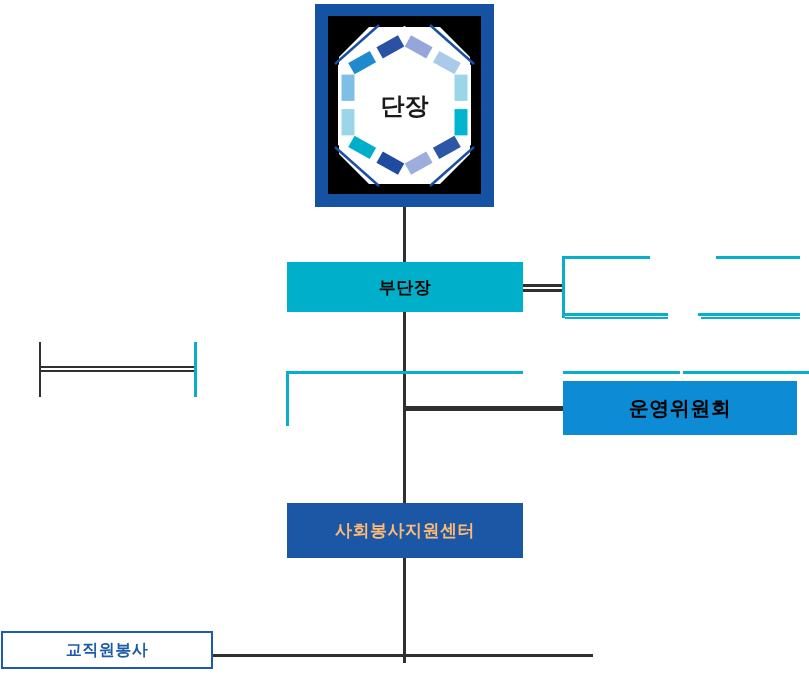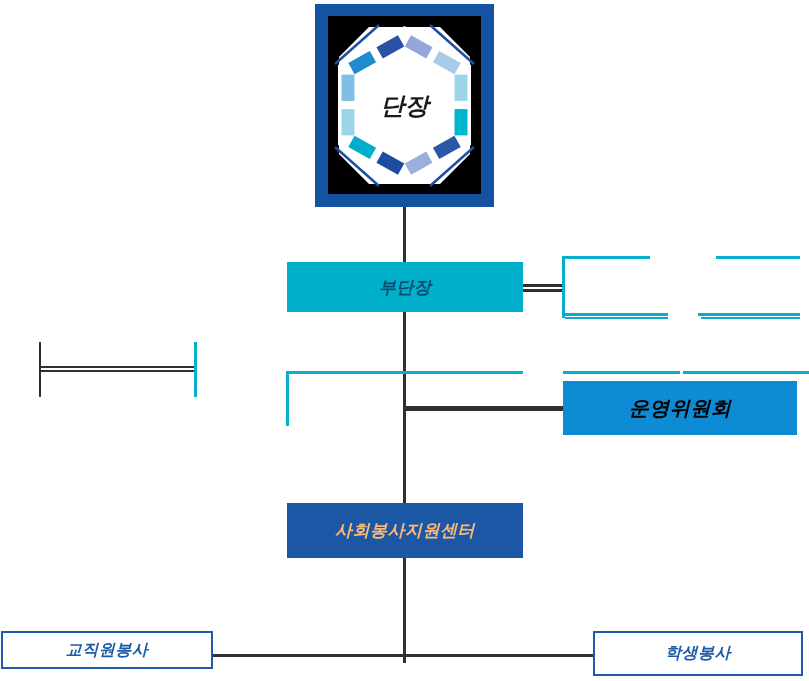--- a/index.html
+++ b/index.html
@@ -3,37 +3,36 @@
 <meta charset="utf-8">
 <style>
   html, body { margin: 0; padding: 0; background: #ffffff; }
   .canvas {
     position: relative;
     width: 809px;
     height: 681px;
     background: #ffffff;
     font-family: "Liberation Sans", "DejaVu Sans", sans-serif;
     overflow: hidden;
-    font-style: italic;
   }
   .line { position: absolute; }
   .dark { background: #303030; }
   .cyan { background: #0aaecd; }
 
   .node {
     position: absolute;
     display: flex;
     align-items: center;
     justify-content: center;
     box-sizing: border-box;
     font-weight: bold;
     letter-spacing: 0.5px;
     z-index: 5;
   }
-  .node-vice      { background: #00b0cb; color: #0c4a6e; font-size: 17px; }
+  .node-vice      { background: #00b0cb; color: #000000; font-size: 17px; }
   .node-committee { background: #0d8bd4; color: #000000; font-size: 20px; align-items: center; }
   .node-support   { background: #1c57a6; color: #fdba74; font-size: 17px; }
   .node-outline   { background: #ffffff; color: #1c5ba9; font-size: 16px; border: 2px solid #1c5ba9; }
 
   .logo { position: absolute; left: 315px; top: 4px; width: 179px; height: 203px; z-index: 4; }
 </style>
 </head>
 <body>
 
 <div class="canvas">
@@ -103,17 +102,14 @@
   </div>
 
   <div class="node node-support" style="left:287px; top:503px; width:236px; height:55px;">
     <span>사회봉사지원센터</span>
   </div>
 
   <div class="node node-outline" style="left:1px; top:631px; width:212px; height:38px;">
     <span>교직원봉사</span>
   </div>
 
-  <div class="node node-outline" style="left:593px; top:631px; width:210px; height:45px;">
-    <span>학생봉사</span>
-  </div>
 
 </div>
 
 </body></html>

